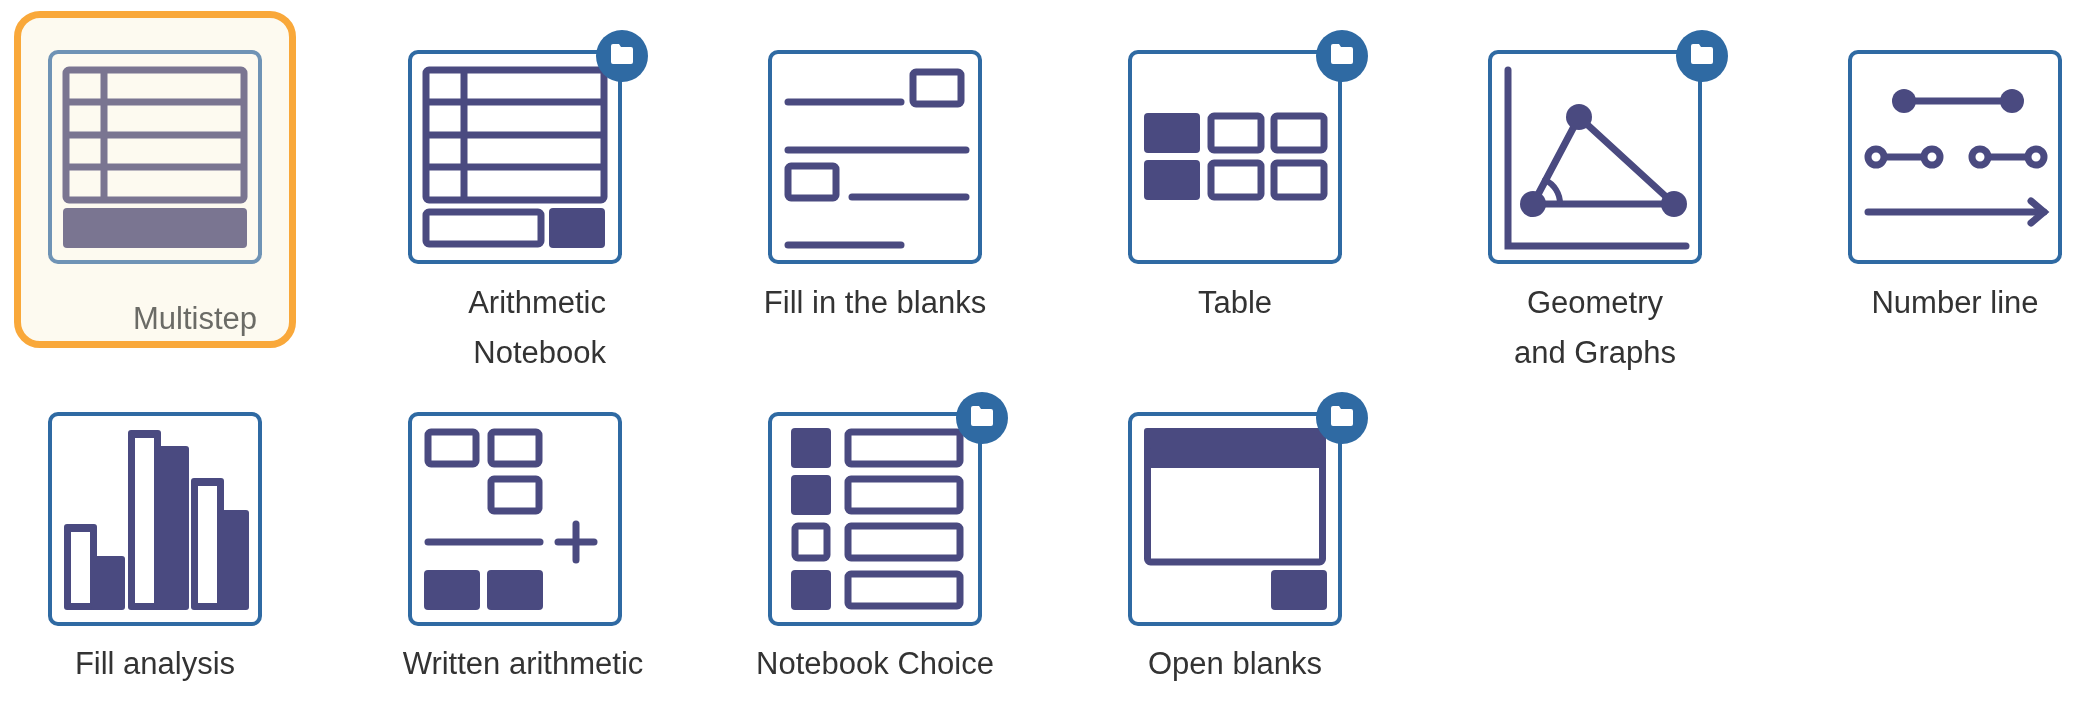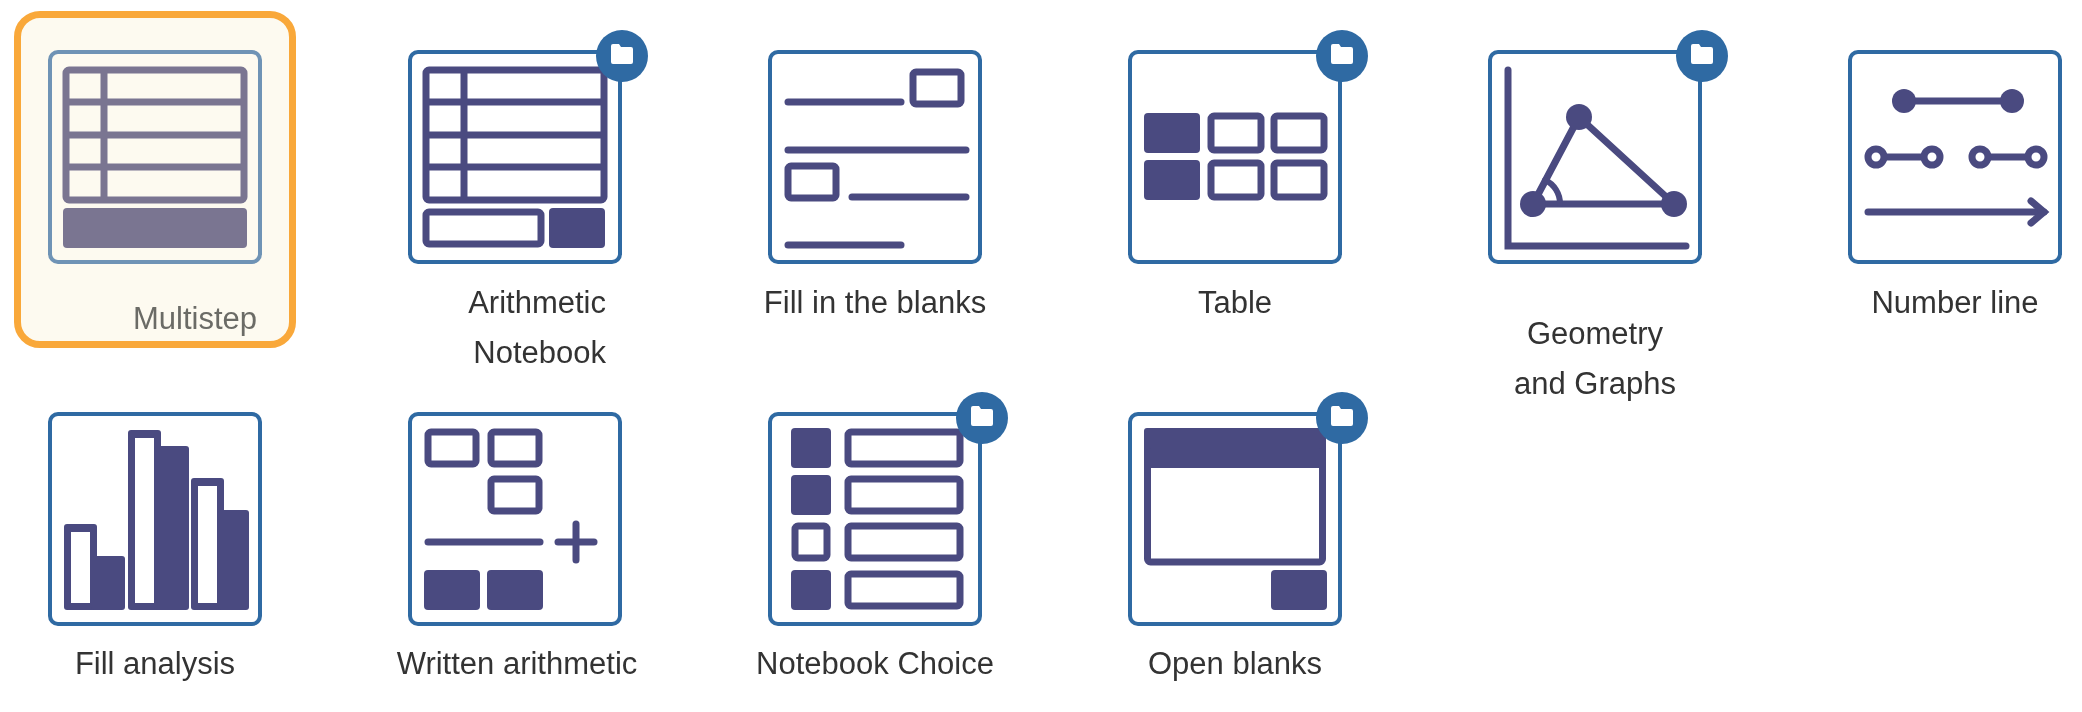--- a/index.html
+++ b/index.html
@@ -110,21 +110,21 @@
       <circle cx="45" cy="154" r="13" fill="#4a4a80"></circle>
       <circle cx="91" cy="67" r="13" fill="#4a4a80"></circle>
       <circle cx="186" cy="154" r="13" fill="#4a4a80"></circle>
     </svg>
     <div class="badge">
       <svg viewBox="0 0 26 22">
         <path d="M2 3 Q2 1 4 1 L10 1 L12 4 L22 4 Q24 4 24 6 L24 19 Q24 21 22 21 L4 21 Q2 21 2 19 Z" fill="#ffffff"></path>
       </svg>
     </div>
   </div>
-  <div class="label" style="left:0;top:267px;padding:0 45px;box-sizing:border-box;margin-top:31px;">Geometry and Graphs</div>
+  <div class="label" style="left:0;top:267px;padding:0 45px;box-sizing:border-box;">Geometry and Graphs</div>
 </div>
 
 <div class="tile" style="left:1814px;top:11px;">
   <div class="box" style="left:34px;top:39px;">
     <svg viewBox="0 0 214 214">
       <g stroke="#4a4a80" stroke-width="7" stroke-linecap="round" fill="none">
         <line x1="56" y1="51" x2="164" y2="51"></line>
         <line x1="30" y1="107" x2="82" y2="107"></line>
         <line x1="133" y1="107" x2="186" y2="107"></line>
         <line x1="20" y1="162" x2="196" y2="162"></line>
@@ -174,21 +174,21 @@
       </g>
       <g stroke="#4a4a80" stroke-width="7" stroke-linecap="round">
         <line x1="20" y1="130" x2="132" y2="130"></line>
         <line x1="150" y1="130" x2="186" y2="130"></line>
         <line x1="168" y1="112" x2="168" y2="148"></line>
       </g>
       <rect x="16" y="158" width="56" height="40" rx="4" fill="#4a4a80"></rect>
       <rect x="79" y="158" width="56" height="40" rx="4" fill="#4a4a80"></rect>
     </svg>
   </div>
-  <div class="label" style="left:2px;top:266px;">Written arithmetic</div>
+  <div class="label" style="left:8px;top:266px;">Written arithmetic</div>
 </div>
 
 <div class="tile" style="left:734px;top:373px;">
   <div class="box" style="left:34px;top:39px;">
     <svg viewBox="0 0 214 214">
       <g fill="#4a4a80">
         <rect x="23" y="16" width="40" height="40" rx="4"></rect>
         <rect x="23" y="63" width="40" height="40" rx="4"></rect>
         <rect x="23" y="158" width="40" height="40" rx="4"></rect>
       </g>

